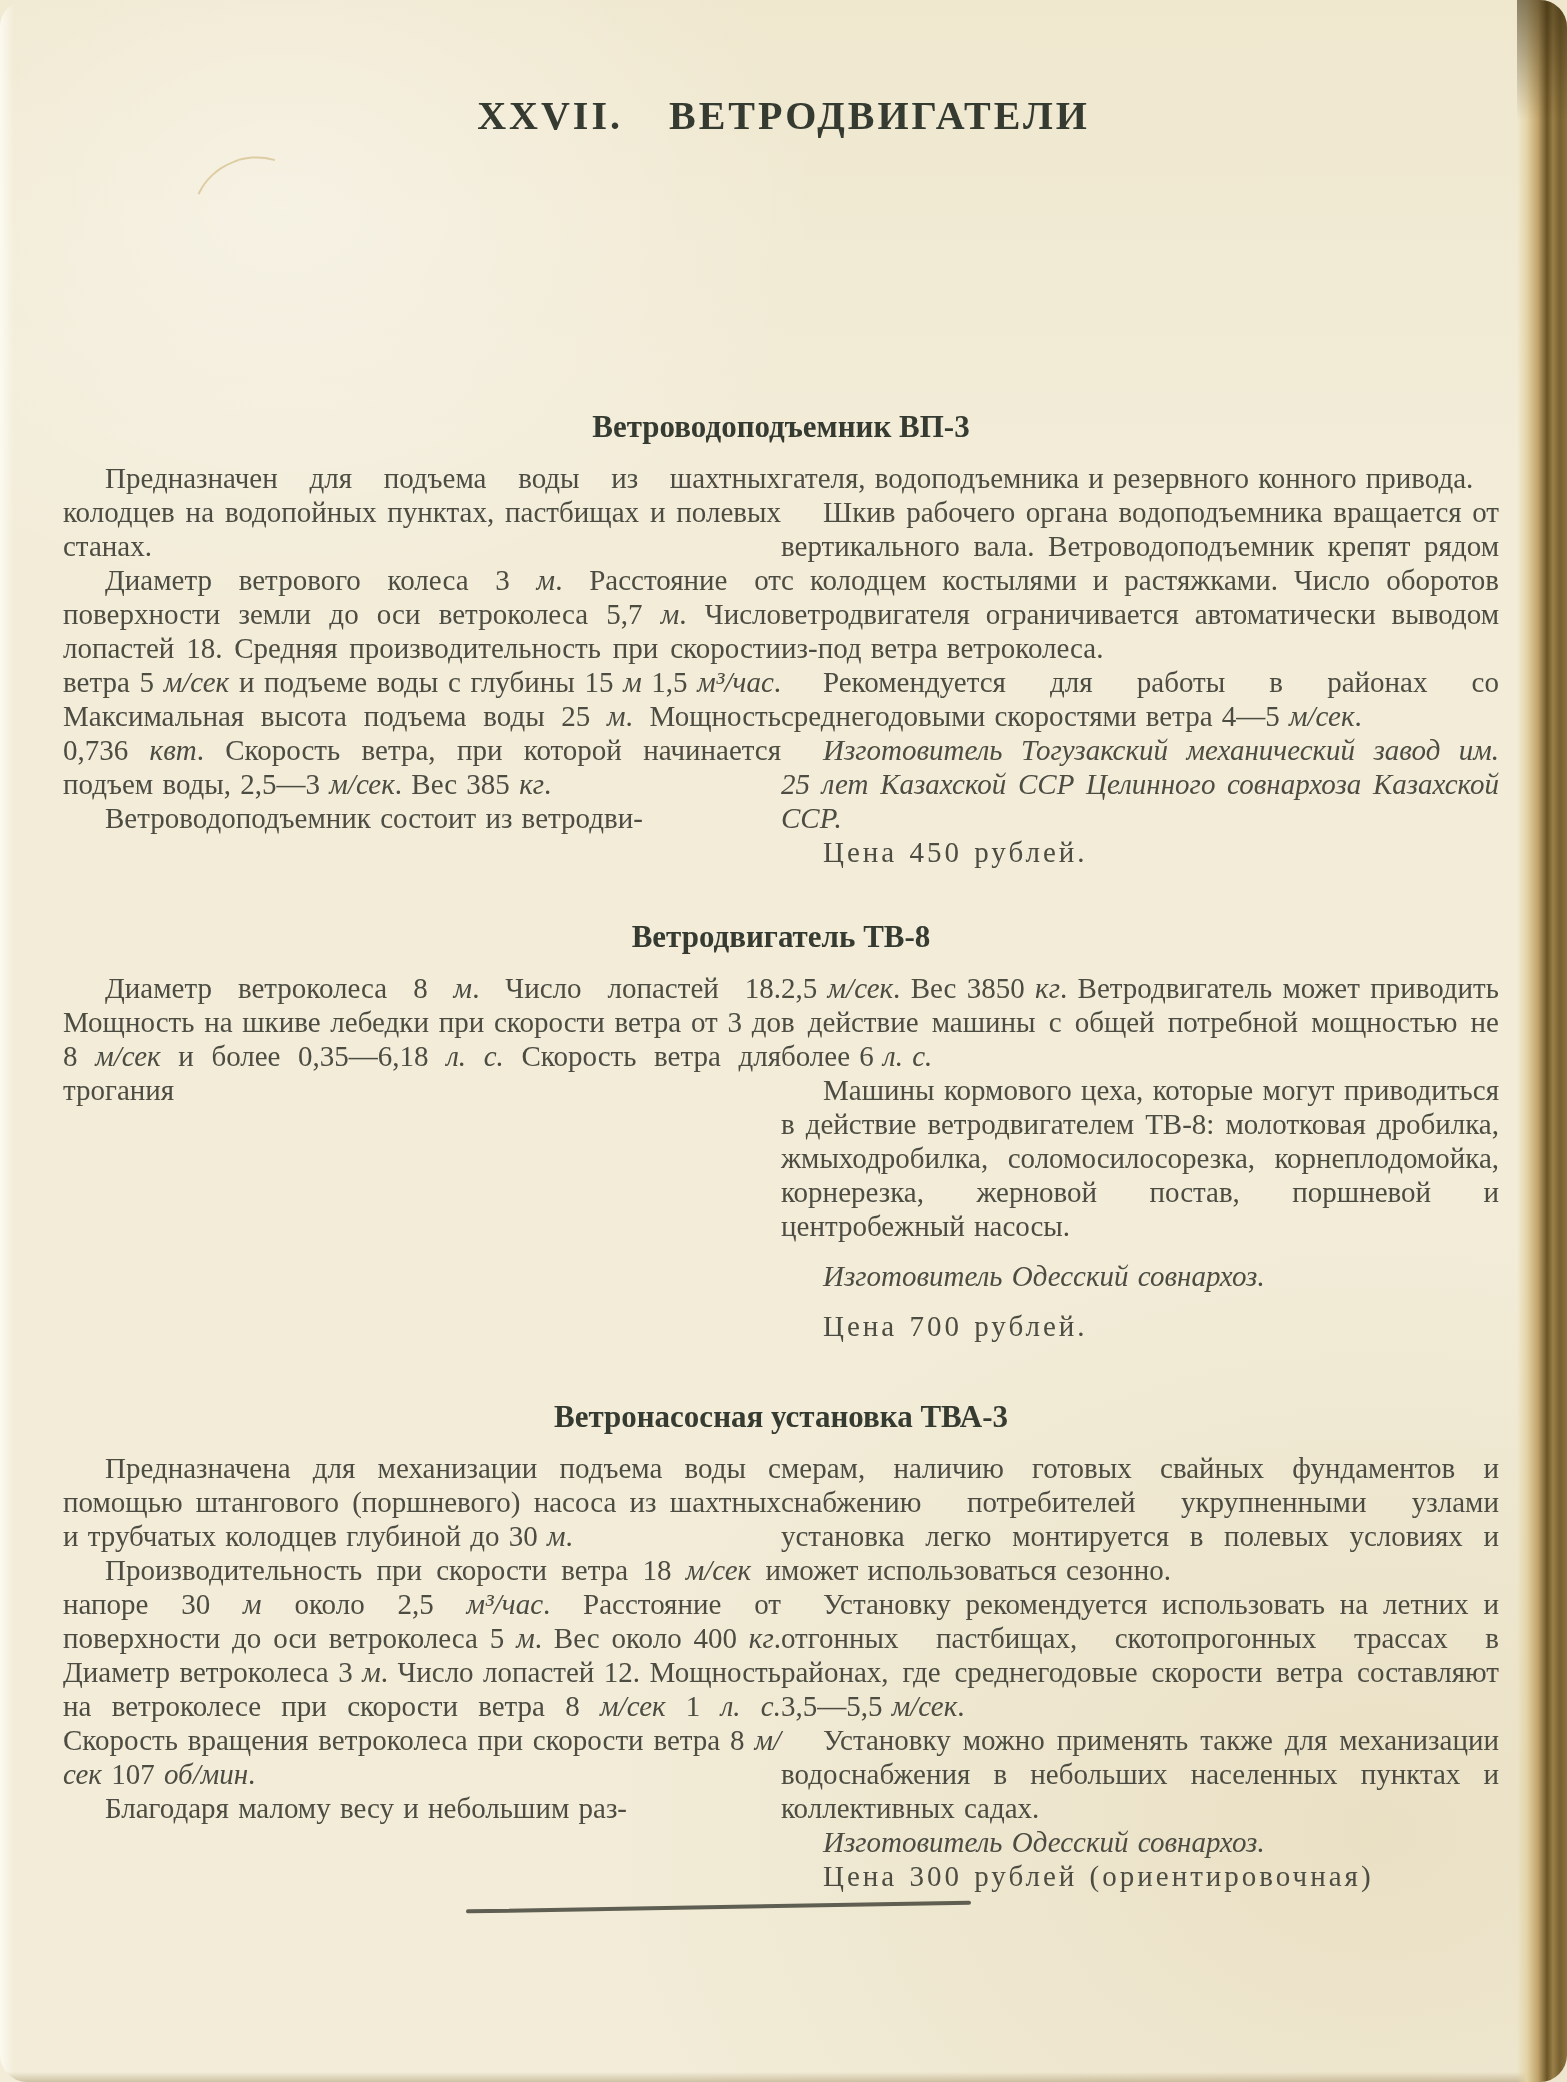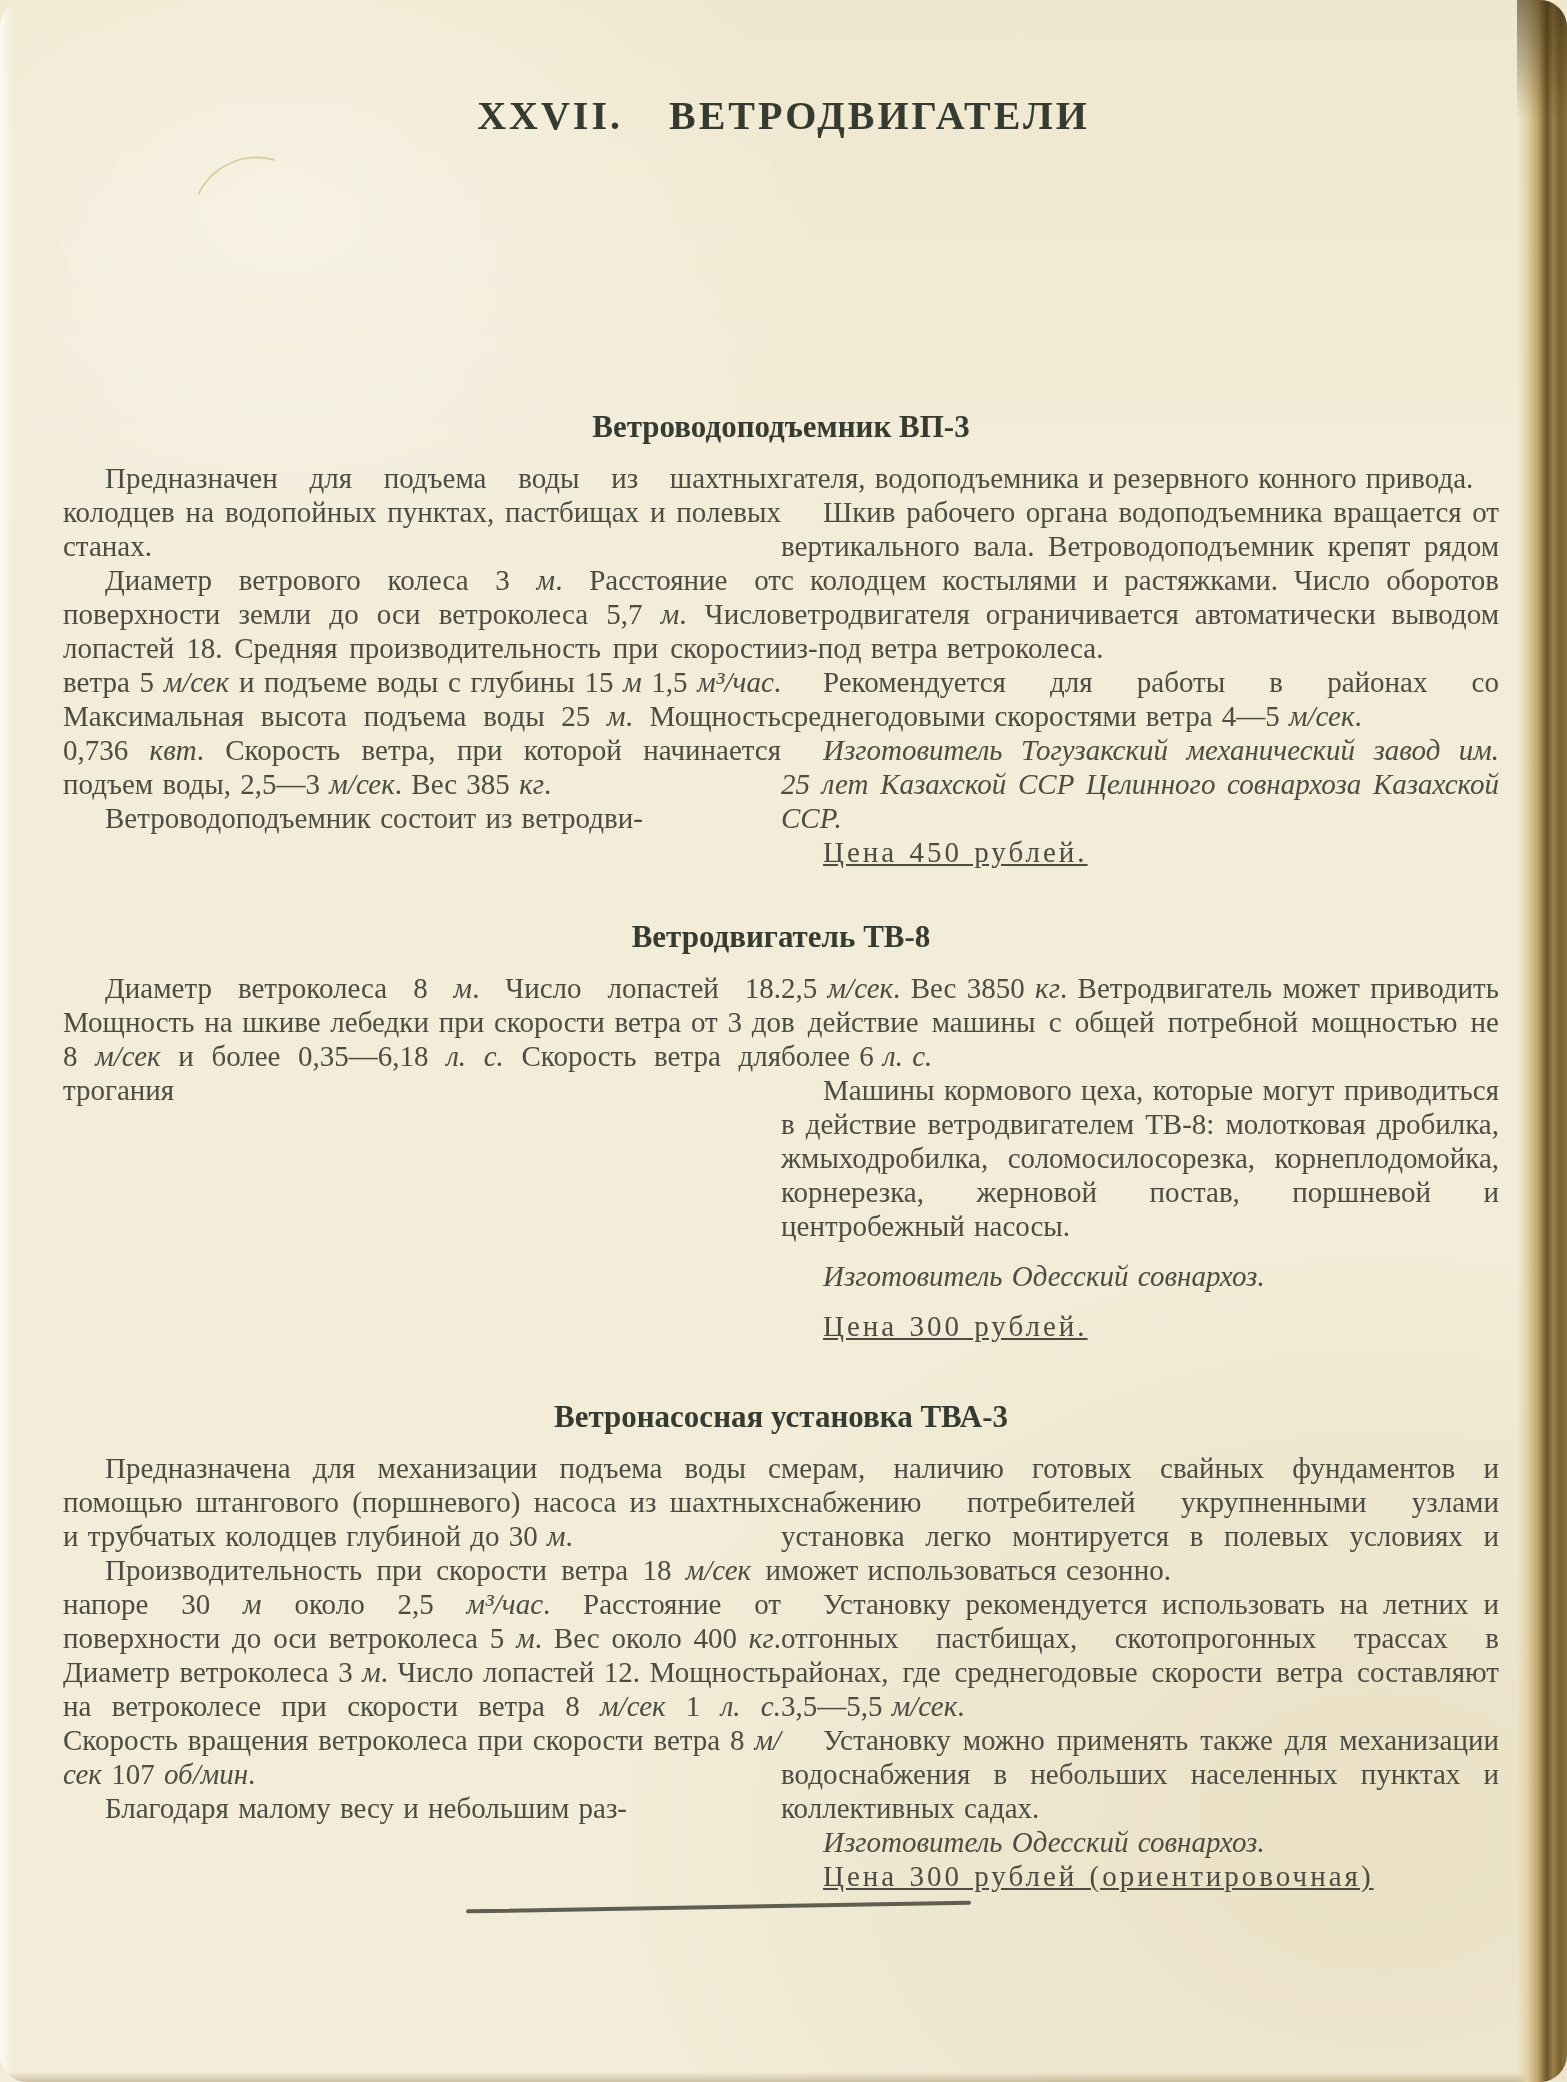--- a/index.html
+++ b/index.html
@@ -46,21 +46,21 @@
   .col{flex:1 1 0;min-width:0;}
 
   .para{
     margin:0;
     font-size:29px;line-height:34px;
     text-align:justify;
     word-spacing:2px;
   }
   .para.indent{text-indent:42px;}
   .para.italic{font-style:italic;}
-  .para.spaced{letter-spacing:3px;text-decoration:underline;}
+  .para.spaced{letter-spacing:3px;}
   .para.gap-above{margin-top:16px;}
   .para i{font-style:italic;}
 
   .footnote-rule{
     position:absolute;left:466px;top:1905px;
     width:505px;height:4px;background:#45453b;
     transform:rotate(-1deg);border-radius:2px;opacity:.85;
   }
 
   .pen-mark{
@@ -128,21 +128,21 @@
       <section class="sec-1">
         <h2 class="section-heading">Ветродвигатель ТВ-8</h2>
         <div class="columns">
           <div class="col">
             <p class="para indent">Диаметр ветроколеса 8 <i>м</i>. Число лопастей 18. Мощность на шкиве лебедки при скорости ветра от 3 до 8 <i>м/сек</i> и более 0,35—6,18 <i>л. с.</i> Скорость ветра для трогания</p>
           </div>
           <div class="col">
             <p class="para">2,5 <i>м/сек</i>. Вес 3850 <i>кг</i>. Ветродвигатель может приводить в действие машины с общей потребной мощностью не более 6 <i>л. с.</i></p>
             <p class="para indent">Машины кормового цеха, которые могут приводиться в действие ветродвигателем ТВ-8: молотковая дробилка, жмыходробилка, соломосилосорезка, корнеплодомойка, корнерезка, жерновой постав, поршневой и центробежный насосы.</p>
             <p class="para indent italic gap-above">Изготовитель Одесский совнархоз.</p>
-            <p class="para indent spaced gap-above">Цена 300 рублей.</p>
+            <p class="para indent spaced gap-above">Цена 700 рублей.</p>
           </div>
         </div>
       </section>
       <section class="sec-2">
         <h2 class="section-heading">Ветронасосная установка ТВА-3</h2>
         <div class="columns">
           <div class="col">
             <p class="para indent">Предназначена для механизации подъема воды с помощью штангового (поршневого) насоса из шахтных и трубчатых колодцев глубиной до 30 <i>м</i>.</p>
             <p class="para indent">Производительность при скорости ветра 18 <i>м/сек</i> и напоре 30 <i>м</i> около 2,5 <i>м³/час</i>. Расстояние от поверхности до оси ветроколеса 5 <i>м</i>. Вес около 400 <i>кг</i>. Диаметр ветроколеса 3 <i>м</i>. Число лопастей 12. Мощность на ветроколесе при скорости ветра 8 <i>м/сек</i> 1 <i>л. с.</i> Скорость вращения ветроколеса при скорости ветра 8 <i>м/сек</i> 107 <i>об/мин</i>.</p>
             <p class="para indent">Благодаря малому весу и небольшим раз-</p>

